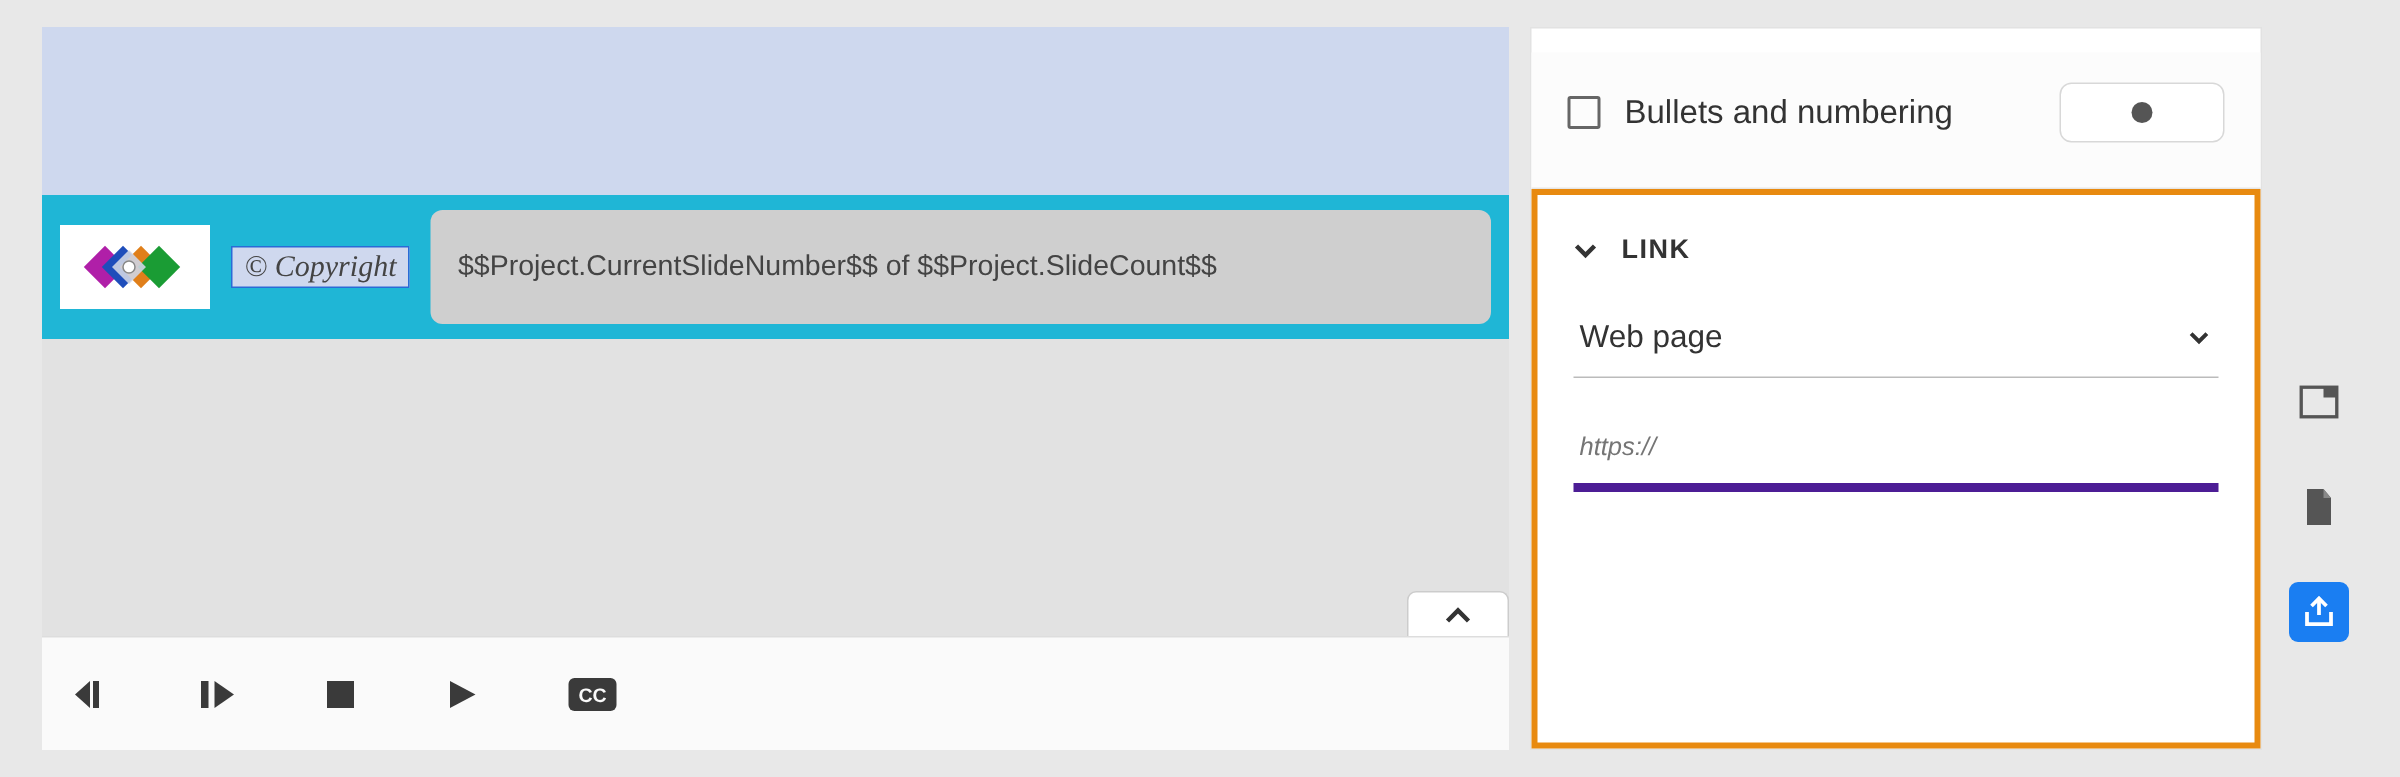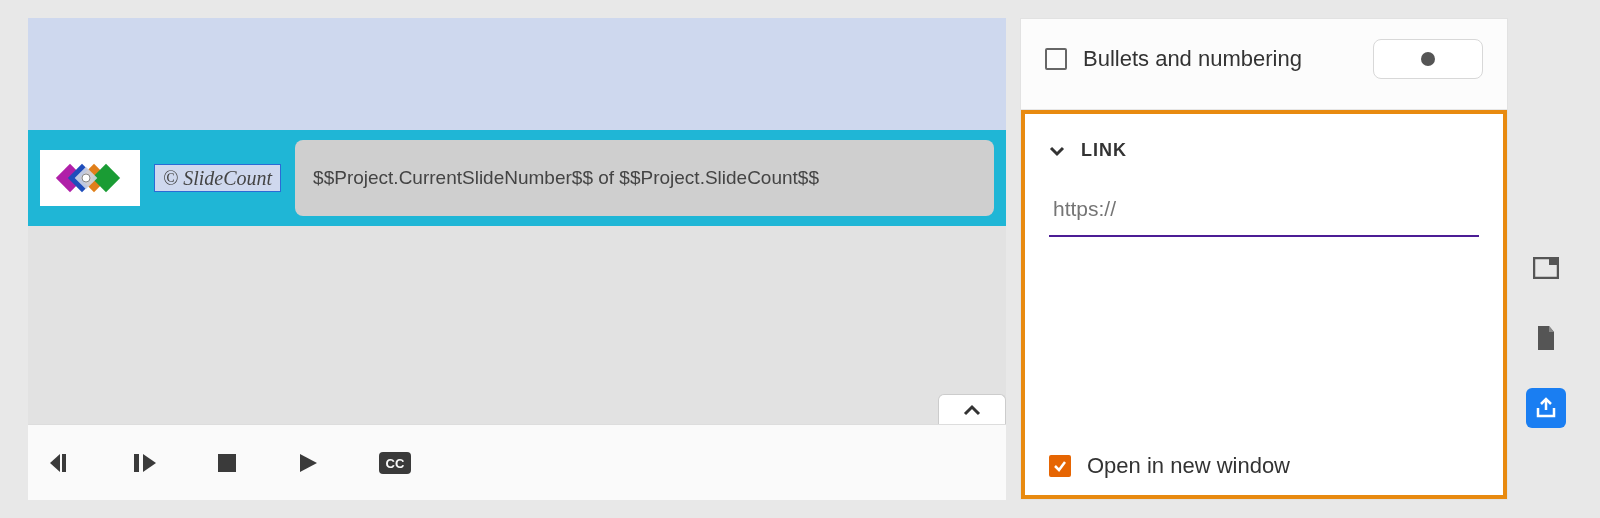--- a/index.html
+++ b/index.html
@@ -117,20 +117,21 @@
     display: flex;
     flex-direction: column;
   }
   .section-bullets {
     padding: 20px 24px 30px 24px;
     border-bottom: 1px solid #e6e6e6;
     display: flex;
     align-items: center;
     justify-content: space-between;
     background: #fcfcfc;
+    margin-top: 16px;
   }
   .checkbox-row {
     display: flex;
     align-items: center;
     gap: 16px;
   }
   .checkbox {
     width: 22px;
     height: 22px;
     border: 2px solid #666;
@@ -184,24 +185,25 @@
     display: flex;
     align-items: center;
     justify-content: space-between;
     border-bottom: 1px solid #bbb;
     padding: 10px 6px 14px 4px;
     font-size: 21px;
     color: #333;
   }
   .text-input {
     border: none;
-    border-bottom: 2px solid #4c1d95;
+    border-bottom: 6px solid #4c1d95;
     padding: 10px 4px 14px 4px;
-    font-size: 21px;
+    font-size: 17px;
     color: #333;
+    font-style: italic;
     color: #888;
     outline: none;
     width: 100%;
     background: transparent;
   }
   .open-new-row {
     display: flex;
     align-items: center;
     gap: 16px;
     margin-top: auto;
@@ -243,21 +245,21 @@
           <svg class="logo-svg" viewBox="0 0 80 44">
             <rect x="10" y="12" width="20" height="20" transform="rotate(45 20 22)" fill="#b01fa8"></rect>
             <rect x="22" y="12" width="20" height="20" transform="rotate(45 32 22)" fill="#1e4dbb"></rect>
             <rect x="34" y="12" width="20" height="20" transform="rotate(45 44 22)" fill="#e07f1a"></rect>
             <rect x="46" y="12" width="20" height="20" transform="rotate(45 56 22)" fill="#1a9c34"></rect>
             <rect x="28" y="14" width="16" height="16" transform="rotate(45 36 22)" fill="#cfd6e6" opacity="0.9"></rect>
             <circle cx="36" cy="22" r="4" fill="#fff" stroke="#888" stroke-width="1"></circle>
           </svg>
         </div>
         <div class="copyright-box">
-          <span>© SlideCount</span>
+          <span>© Copyright</span>
         </div>
         <div class="slide-num-box">
           <span>$$Project.CurrentSlideNumber$$  of $$Project.SlideCount$$</span>
         </div>
       </div>
       <div class="slide-body">
         <div class="expand-tab">
           <svg width="18" height="12" viewBox="0 0 18 12">
             <polyline points="2,10 9,3 16,10" fill="none" stroke="#333" stroke-width="3"></polyline>
           </svg>
@@ -311,31 +313,29 @@
       </div>
 
       <div class="highlight-box">
         <div class="section-header">
           <svg width="16" height="16" viewBox="0 0 16 16">
             <polyline points="2,5 8,11 14,5" fill="none" stroke="#333" stroke-width="3"></polyline>
           </svg>
           <span>LINK</span>
         </div>
 
+        <div class="dropdown">
+          <span>Web page</span>
+          <svg class="chevron-down" viewBox="0 0 16 16">
+            <polyline points="2,5 8,11 14,5" fill="none" stroke="#333" stroke-width="3"></polyline>
+          </svg>
+        </div>
 
         <input class="text-input" placeholder="https://" style="">
 
-        <div class="open-new-row">
-          <div class="checkbox checked">
-            <svg width="14" height="14" viewBox="0 0 14 14">
-              <polyline points="2,7 6,11 12,3" fill="none" stroke="#fff" stroke-width="2.5"></polyline>
-            </svg>
-          </div>
-          <span class="chk-label">Open in new window</span>
-        </div>
       </div>
     </div>
 
     <div class="sidebar-icons">
       <div class="side-icon">
         <svg width="26" height="22" viewBox="0 0 26 22">
           <rect x="1" y="1" width="24" height="20" fill="none" stroke="#555" stroke-width="2.5"></rect>
           <rect x="16" y="1" width="9" height="7" fill="#555"></rect>
         </svg>
       </div>

